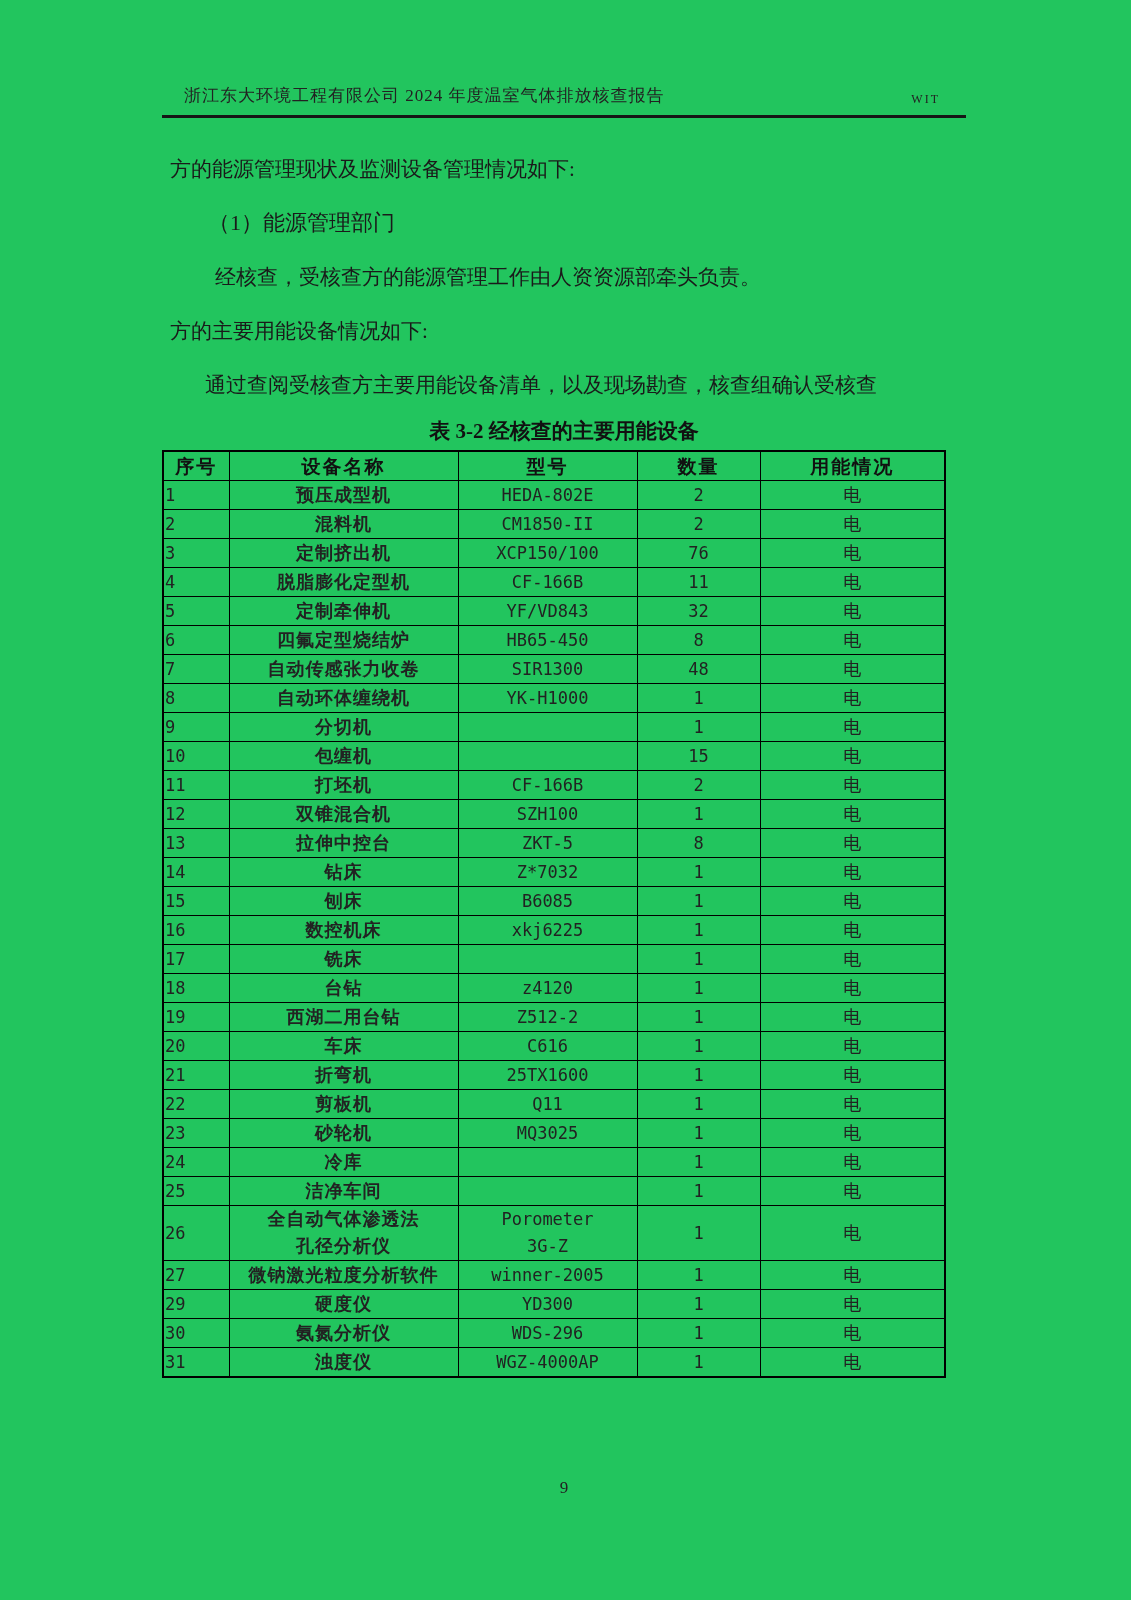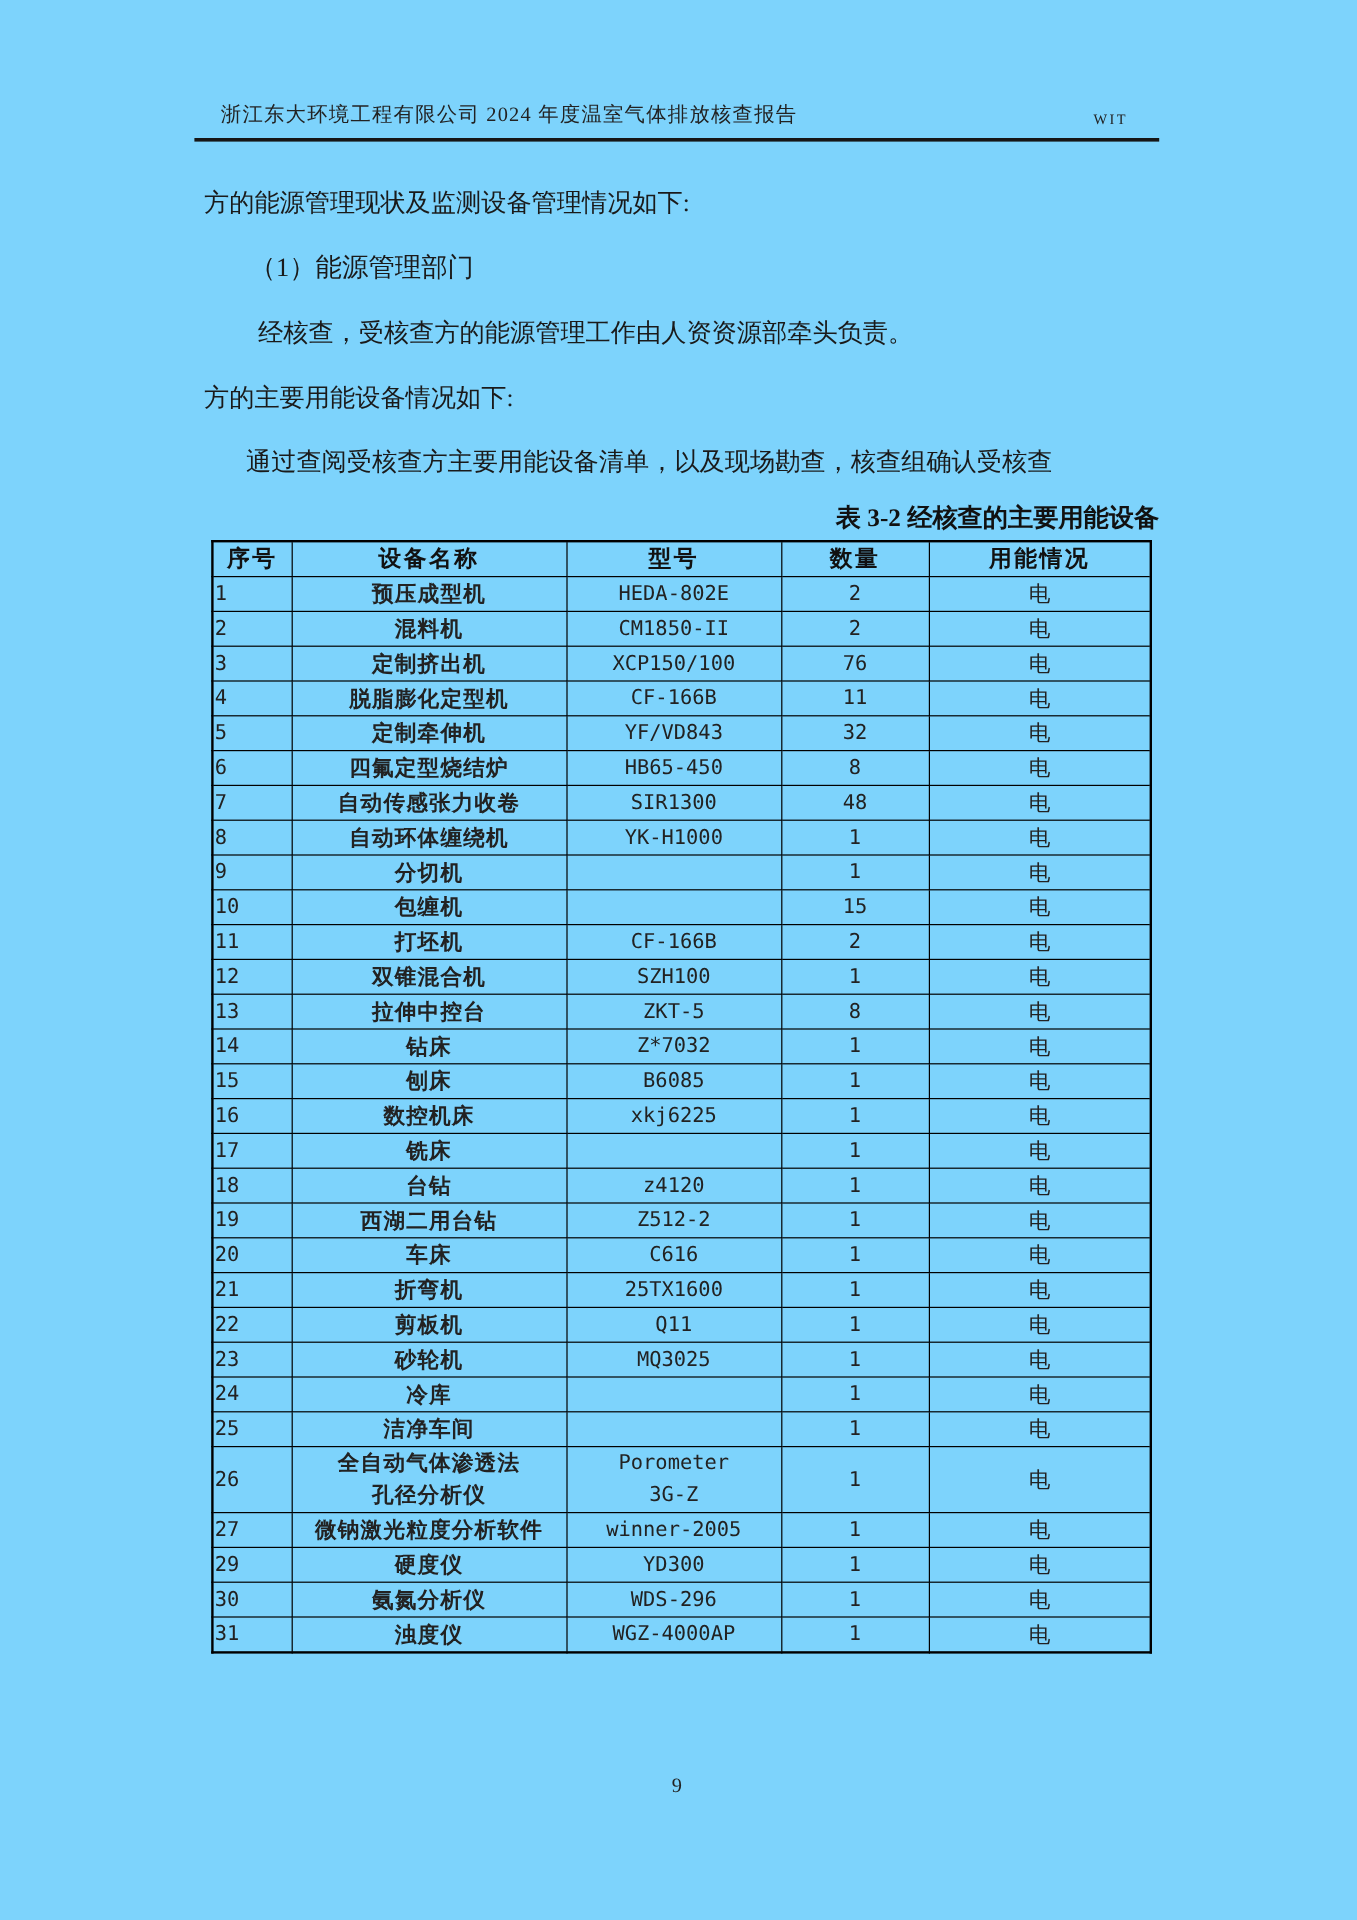--- a/index.html
+++ b/index.html
@@ -4,21 +4,21 @@
 <style>
   html, body {
     margin: 0;
     padding: 0;
     background: #ffffff;
   }
   .page {
     position: relative;
     width: 1131px;
     height: 1600px;
-    background: #7dd3fc;
+    background: #22c55e;
     color: #1c1c1c;
     font-family: "Liberation Serif", "DejaVu Serif", serif;
     overflow: hidden;
   }
   .content {
     position: absolute;
     left: 162px;
     top: 0;
     width: 804px;
   }
@@ -59,27 +59,26 @@
     white-space: nowrap;
   }
   .line.cont   { padding-left: 8px;  }
   .line.head   { padding-left: 46px; font-weight: normal; font-size: 22px; }
   .line.para   { padding-left: 53px; }
   .line.para2  { padding-left: 43px; }
   
   .table-title {
     height: 38px;
     line-height: 38px;
-    text-align: right;
+    text-align: center;
     font-weight: bold;
     font-size: 21px;
     color: #111;
   }
   table.equip {
-    margin-left: 14px;
     width: 782px;
     border-collapse: collapse;
     table-layout: fixed;
     border: 2px solid #000;
     font-size: 18px;
     color: #222;
   }
   table.equip th, table.equip td {
     border: 1px solid #000;
     padding: 0;

